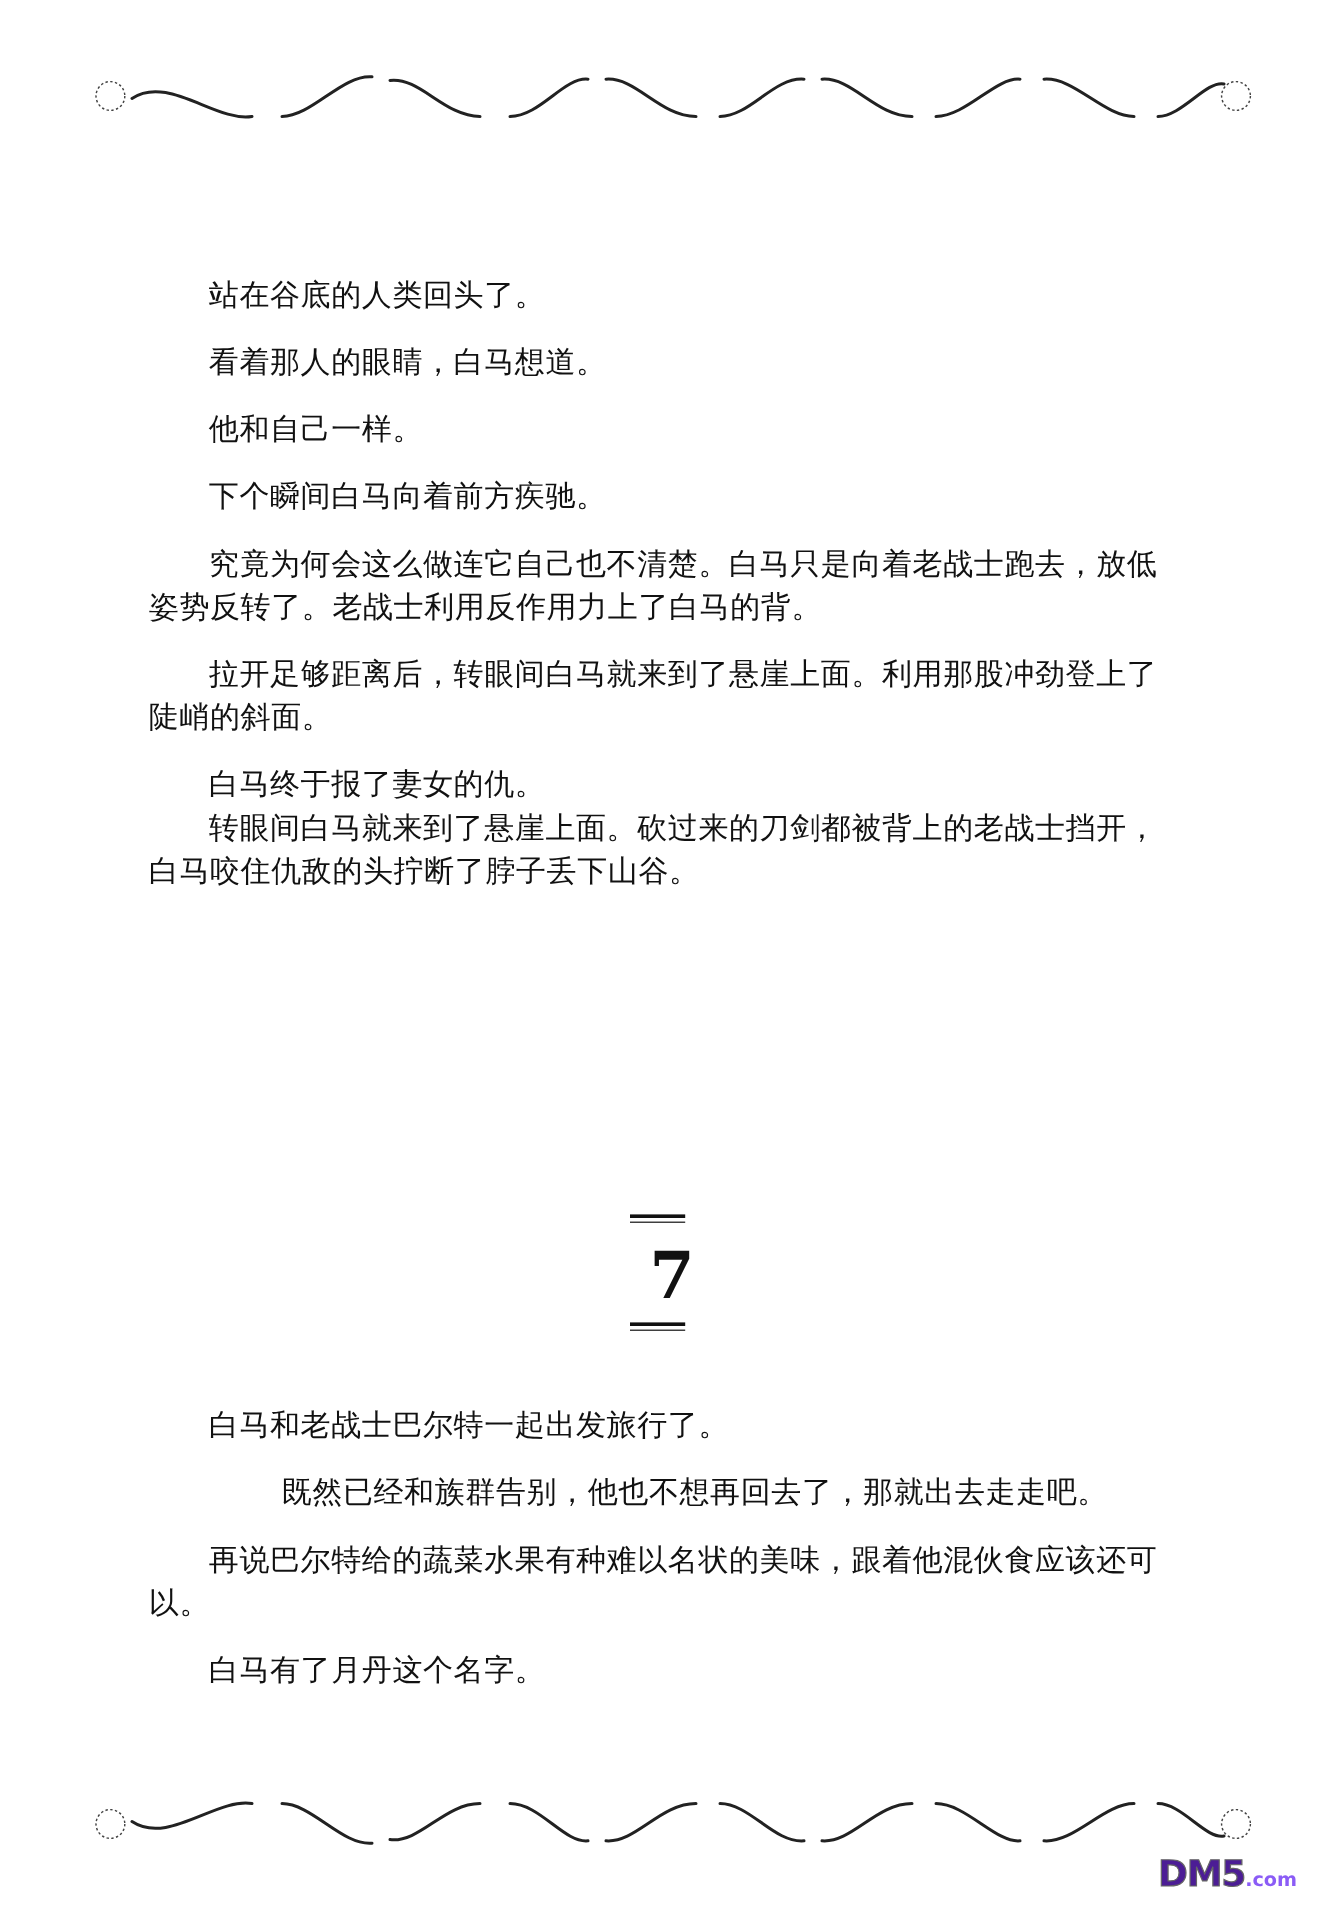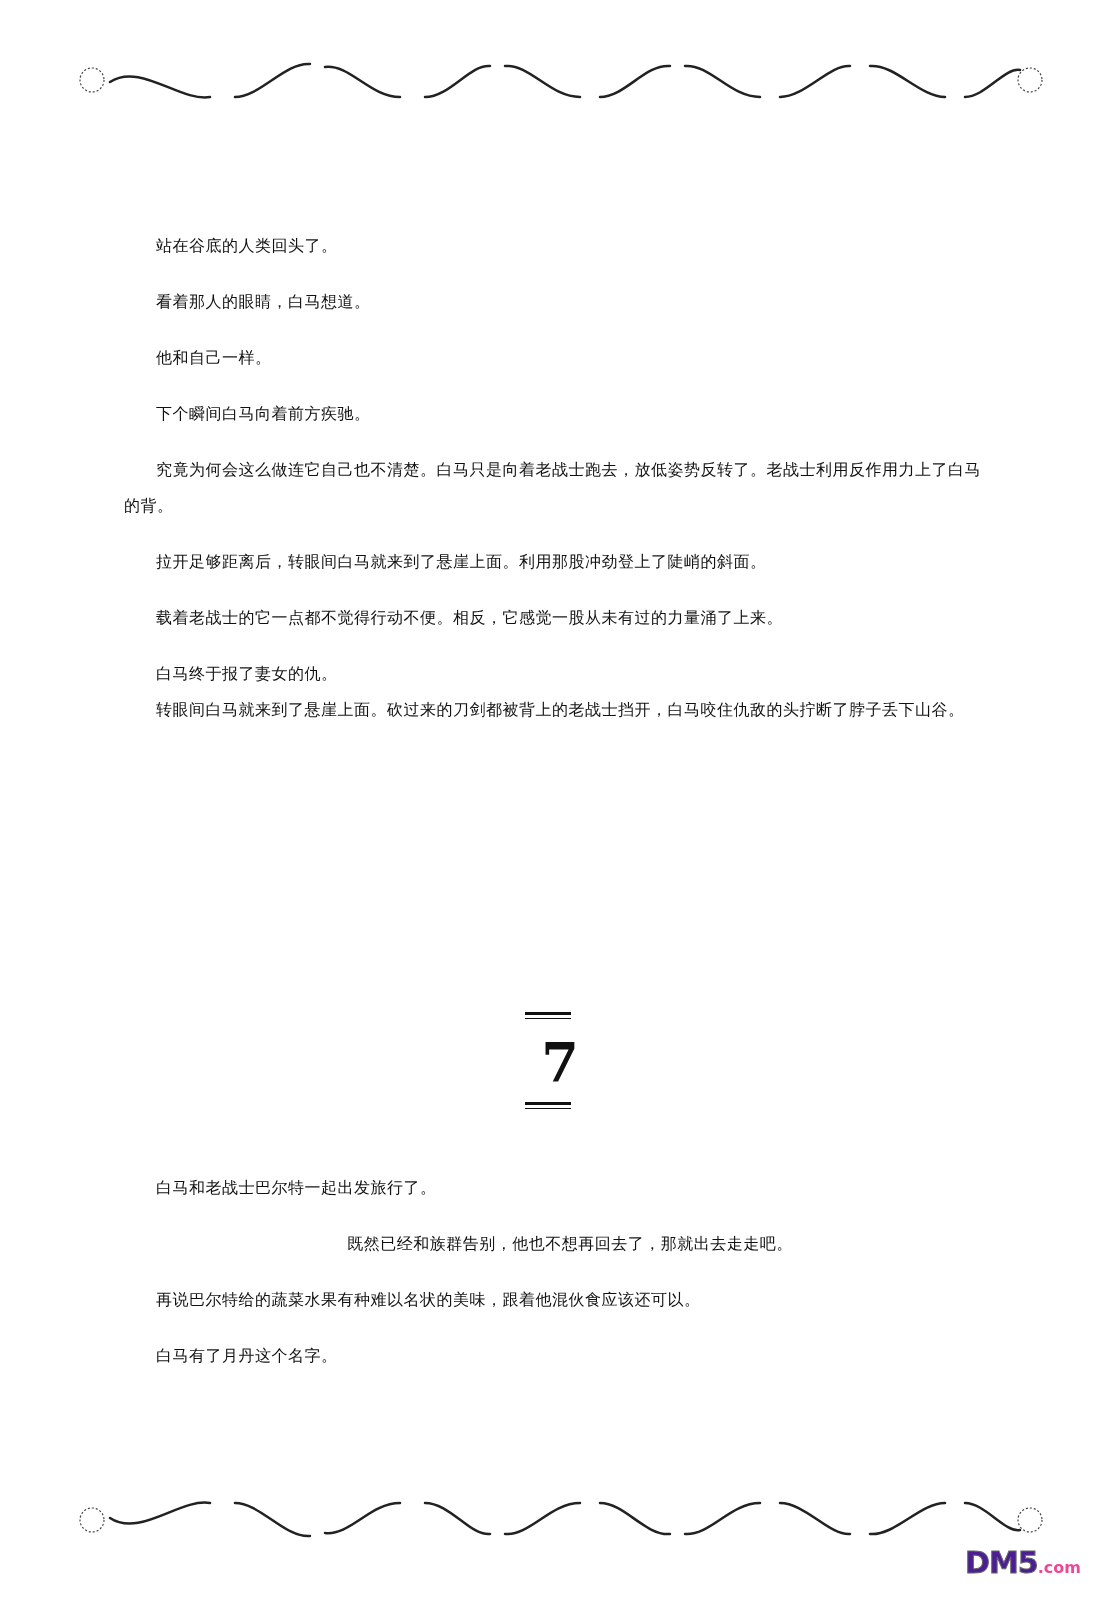--- a/index.html
+++ b/index.html
@@ -3,30 +3,30 @@
 <meta charset="utf-8">
 <style>
   html, body { margin: 0; padding: 0; }
   body {
     width: 1120px; height: 1600px; background: #ffffff; position: relative; overflow: hidden;
     font-family: "DejaVu Serif", "Liberation Serif", serif; color: #111;
   }
   .border { position: absolute; left: 70px; width: 980px; height: 60px; }
   .border-top { top: 52px; }
   .border-bottom { top: 1488px; }
-  .text-block { position: absolute; left: 124px; width: 860px; font-size: 16px; line-height: 36px; letter-spacing: 0.5px; }
+  .text-block { position: absolute; left: 124px; width: 860px; font-size: 25px; line-height: 36px; letter-spacing: 0.5px; }
   .para { margin: 0; text-indent: 2em; }
   .chapter-mark { position: absolute; left: 500px; width: 120px; top: 1010px; height: 100px; text-align: center; }
   .chapter-rule { position: absolute; left: 25px; width: 46px; height: 3px; border-top: 3px solid #111; border-bottom: 1px solid #111; }
   .chapter-rule.top { top: 2px; }
   .chapter-rule.bottom { top: 92px; }
   .chapter-num { position: absolute; left: 0; width: 100px; top: 18px; font-size: 54px; font-weight: bold; line-height: 70px; font-family: "DejaVu Serif", serif; }
   .watermark { position: absolute; left: 965px; top: 1545px; font-family: "DejaVu Sans", sans-serif; font-weight: bold; color: #888; }
   .watermark .big { font-size: 30px; letter-spacing: -1px; -webkit-text-stroke: 1px #666; color: #4c1d95; }
-  .watermark .small { font-size: 16px; color: #ec4899; }
+  .watermark .small { font-size: 16px; color: #8b5cf6; }
 </style>
 </head>
 <body>
 
 <svg class="border border-top" viewBox="0 0 980 60">
   <g fill="none" stroke="#222" stroke-width="2.5" stroke-linecap="round">
     <path d="M40 30 C70 10, 110 50, 140 45 M165 45 C190 45, 215 10, 240 12 M255 15 C280 12, 300 45, 330 45 M355 45 C380 45, 400 12, 420 14 M435 14 C460 12, 480 45, 510 45 M530 45 C555 45, 575 12, 600 14 M615 14 C640 12, 660 45, 690 45 M710 45 C735 45, 760 12, 780 14 M800 14 C825 12, 850 45, 875 45 M895 45 C915 45, 935 15, 950 18"></path>
   </g>
   <g fill="none" stroke="#444" stroke-width="1.2" stroke-dasharray="2 2">
     <circle cx="22" cy="28" r="12"></circle>
@@ -34,21 +34,20 @@
   </g>
 </svg>
 
 <div class="text-block" style="top:228px;">
   <p class="para" style="margin-bottom:20px;">站在谷底的人类回头了。</p>
   <p class="para" style="margin-bottom:20px;">看着那人的眼睛，白马想道。</p>
   <p class="para" style="margin-bottom:20px;">他和自己一样。</p>
   <p class="para" style="margin-bottom:20px;">下个瞬间白马向着前方疾驰。</p>
   <p class="para" style="margin-bottom:20px;">究竟为何会这么做连它自己也不清楚。白马只是向着老战士跑去，放低姿势反转了。老战士利用反作用力上了白马的背。</p>
   <p class="para" style="margin-bottom:20px;">拉开足够距离后，转眼间白马就来到了悬崖上面。利用那股冲劲登上了陡峭的斜面。</p>
-  <p class="para" style="margin-bottom:20px;">载着老战士的它一点都不觉得行动不便。相反，它感觉一股从未有过的力量涌了上来。</p>
   <p class="para">白马终于报了妻女的仇。</p>
   <p class="para" style="margin-bottom:20px;">转眼间白马就来到了悬崖上面。砍过来的刀剑都被背上的老战士挡开，白马咬住仇敌的头拧断了脖子丢下山谷。</p>
 </div>
 
 <div class="chapter-mark">
   <div class="chapter-rule top"></div>
   <div class="chapter-num" style="left:10px;">7</div>
   <div class="chapter-rule bottom"></div>
 </div>
 

